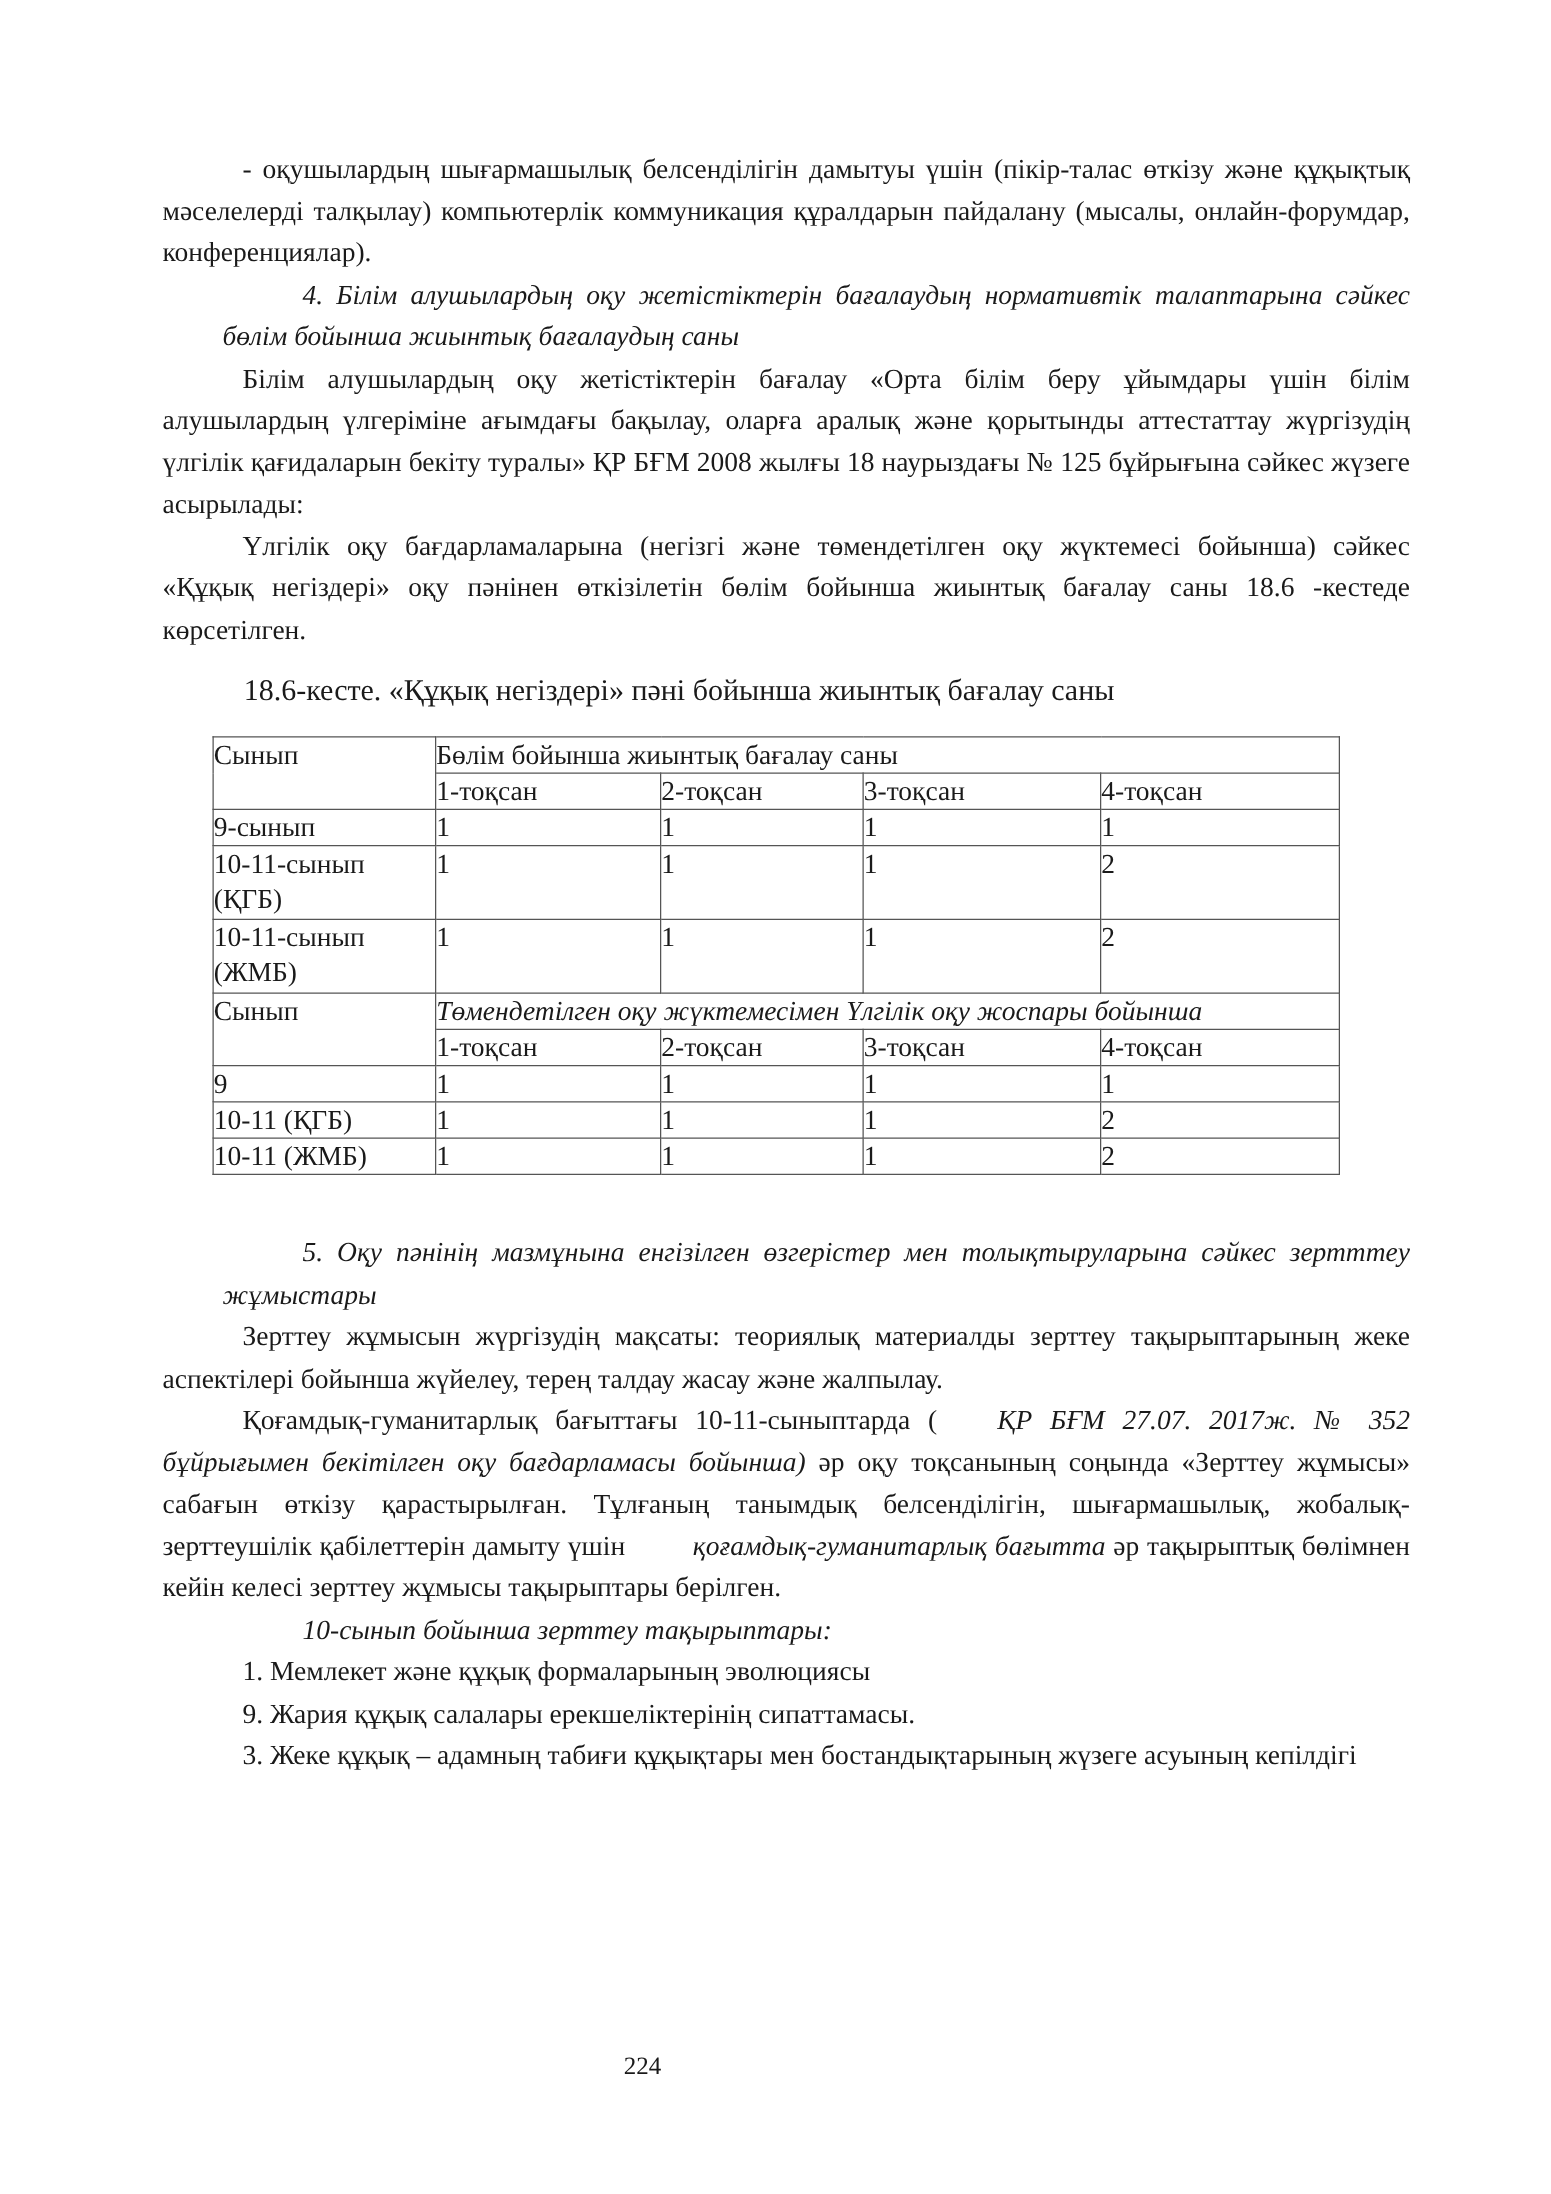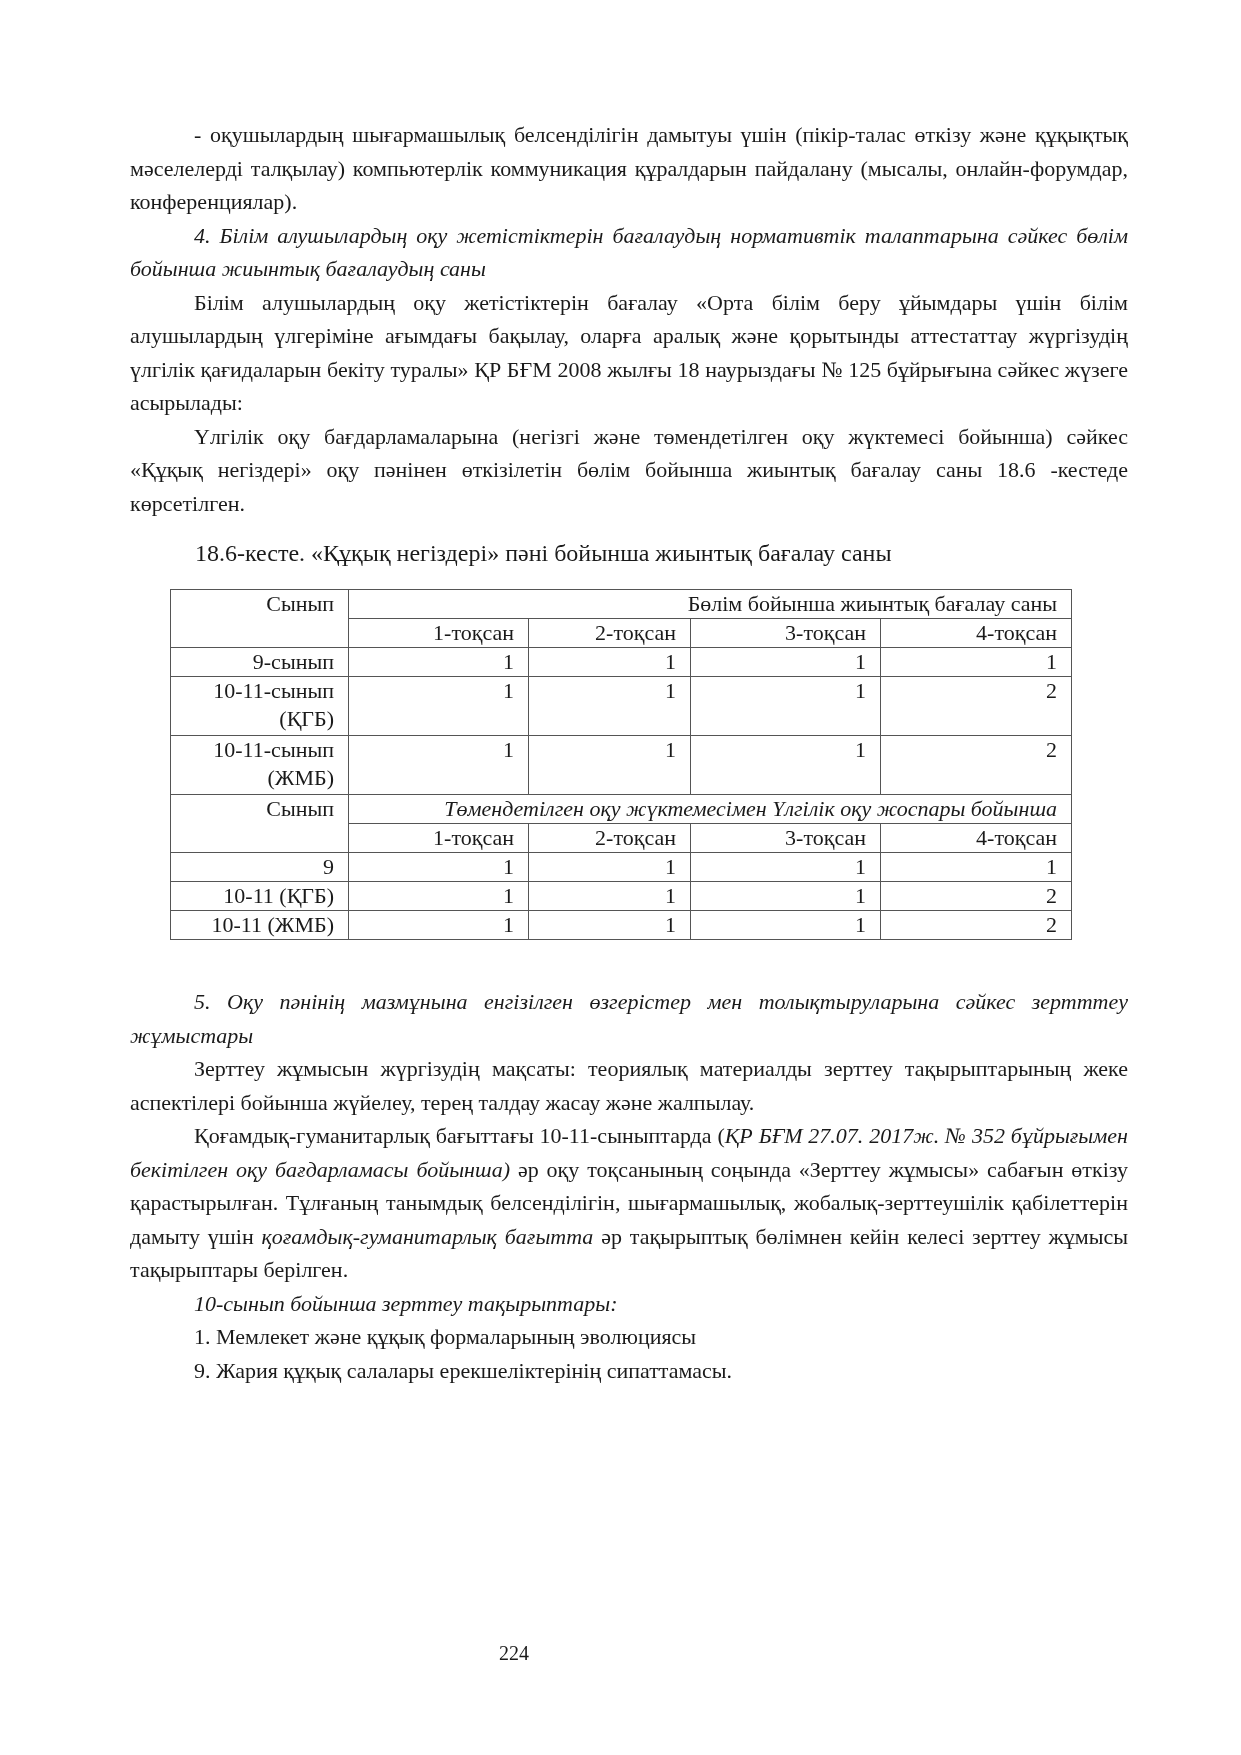--- a/index.html
+++ b/index.html
@@ -1,24 +1,24 @@
 <!DOCTYPE html>
 <html><head>
 <meta charset="utf-8">
 <style>
   html, body { margin: 0; padding: 0; background: #ffffff; }
   body { width: 1241px; height: 1755px; position: relative; overflow: hidden;
          font-family: "Liberation Serif", "DejaVu Serif", serif; color: #1a1a1a; }
   .p { font-size: 22px; line-height: 33.5px; text-align: justify; text-align-last: left; margin: 0; }
   .ind { text-indent: 64px; }
-  .it { font-style: italic; }
+  .it { font-style: italic; margin-left: 48px; }
   .cap { position: absolute; left: 195px; top: 538px; font-size: 24px; line-height: 30px; white-space: nowrap; }
   table.t { position: absolute; left: 170px; top: 589px; width: 901px; border-collapse: collapse;
             font-size: 22px; line-height: 28px; table-layout: fixed; }
-  table.t td { border: 1.3px solid #555; text-align: right; vertical-align: top; padding: 0 14px; }
+  table.t td { border: 1.3px solid #555; text-align: left; vertical-align: top; padding: 0 0; }
   .r1 td { height: 28px; }
   .tall td { height: 58px; }
   .pnum { position: absolute; left: 0; width: 1028px; top: 1642px; text-align: center; font-size: 20px; }
   #block1 { position: absolute; left: 130px; top: 118px; width: 998px; }
   #block2 { position: absolute; left: 130px; top: 985px; width: 998px; }
 </style>
 </head>
 <body>
 
 <div id="block1">
@@ -104,15 +104,16 @@
 </tbody>
   </table>
 
 <div id="block2">
   <p class="p ind it">5. Оқу пәнінің мазмұнына енгізілген өзгерістер мен толықтыруларына сәйкес зертттеу жұмыстары</p>
   <p class="p ind">Зерттеу жұмысын жүргізудің мақсаты: теориялық материалды зерттеу тақырыптарының жеке аспектілері бойынша жүйелеу, терең талдау жасау және жалпылау.</p>
   <p class="p ind"><span>Қоғамдық-гуманитарлық бағыттағы 10-11-сыныптарда (</span><span class="it">ҚР БҒМ 27.07. 2017ж. № 352 бұйрығымен бекітілген оқу бағдарламасы бойынша)</span><span> әр оқу тоқсанының соңында «Зерттеу жұмысы» сабағын өткізу қарастырылған. Тұлғаның танымдық белсенділігін, шығармашылық, жобалық-зерттеушілік қабілеттерін дамыту үшін </span><span class="it">қоғамдық-гуманитарлық бағытта</span><span> әр тақырыптық бөлімнен кейін келесі зерттеу жұмысы тақырыптары берілген.</span></p>
   <p class="p ind it">10-сынып бойынша зерттеу тақырыптары:</p>
   <p class="p ind">1. Мемлекет және құқық формаларының эволюциясы</p>
   <p class="p ind">9. Жария құқық салалары ерекшеліктерінің сипаттамасы.</p>
+  <p class="p ind">3. Жеке құқық – адамның табиғи құқықтары мен бостандықтарының жүзеге асуының кепілдігі</p>
 </div>
 
 <div class="pnum">224</div>
 
 </body></html>

